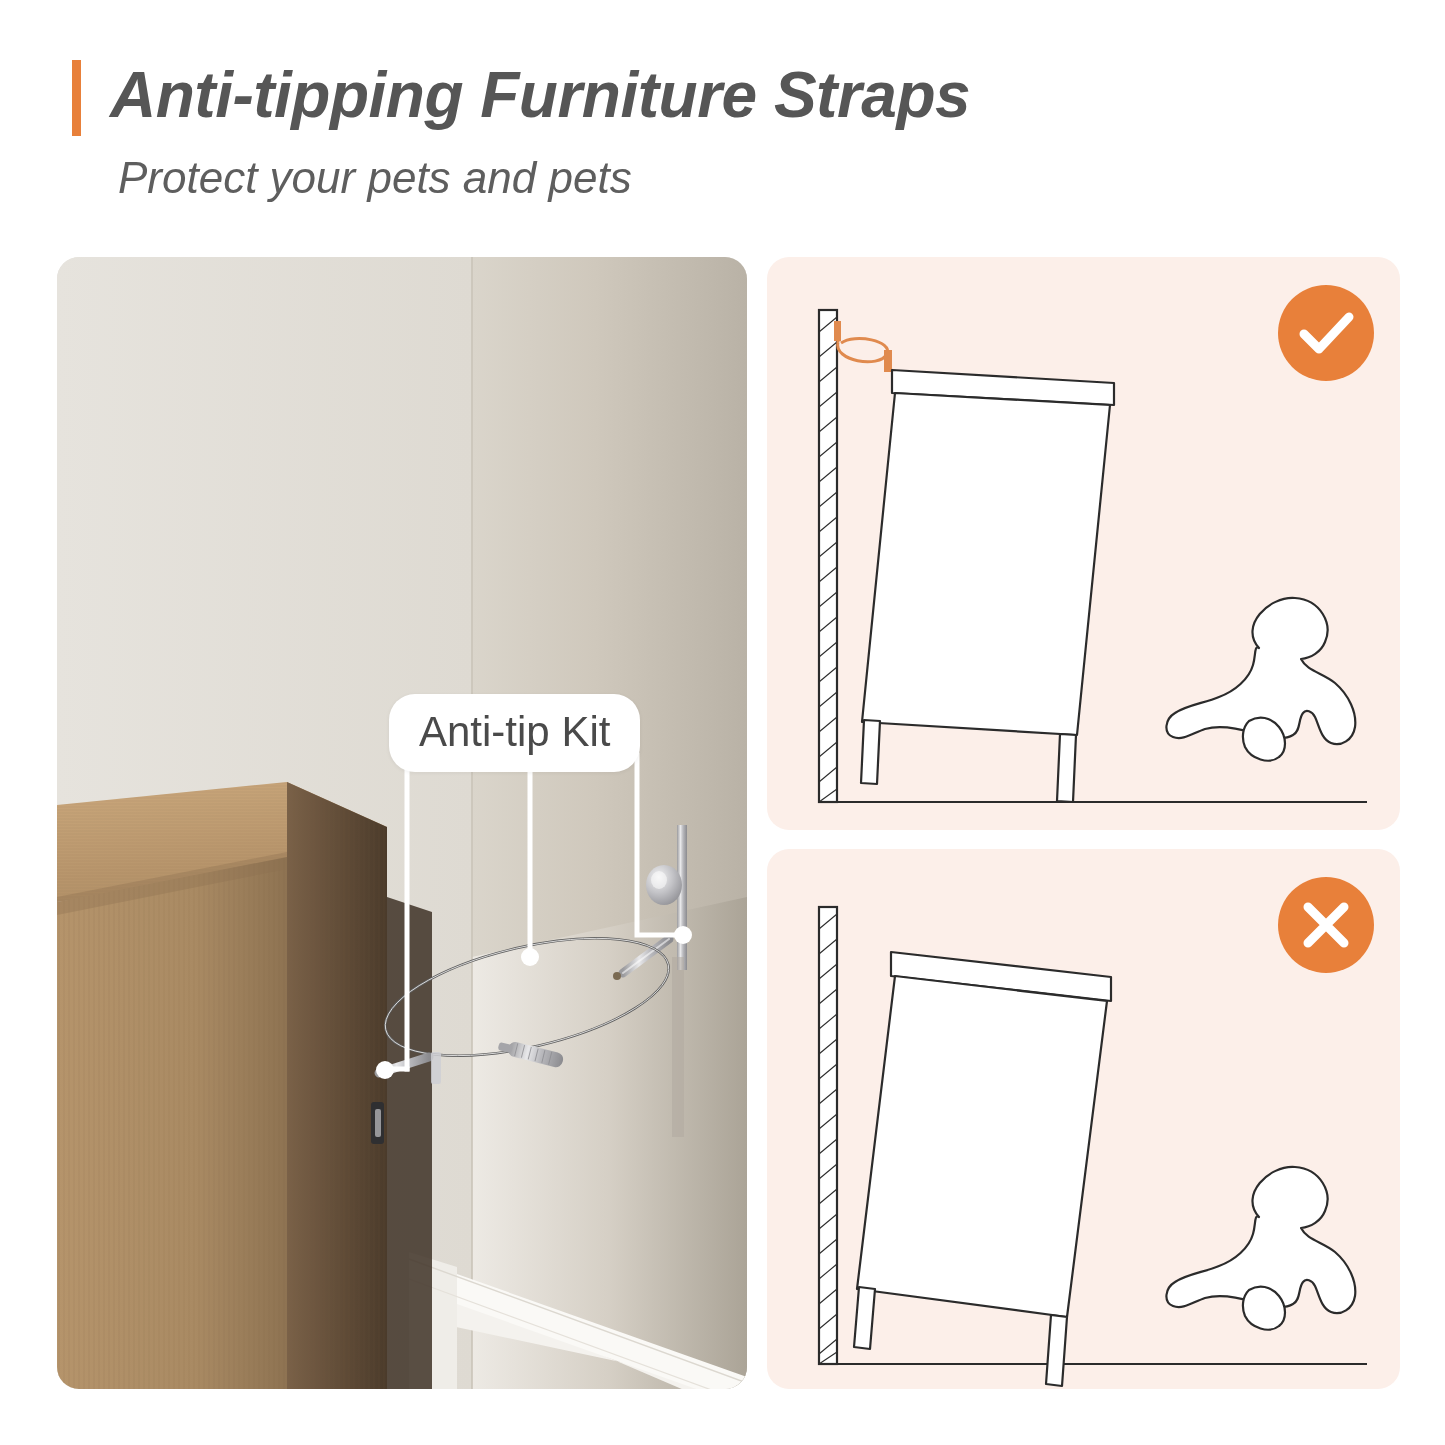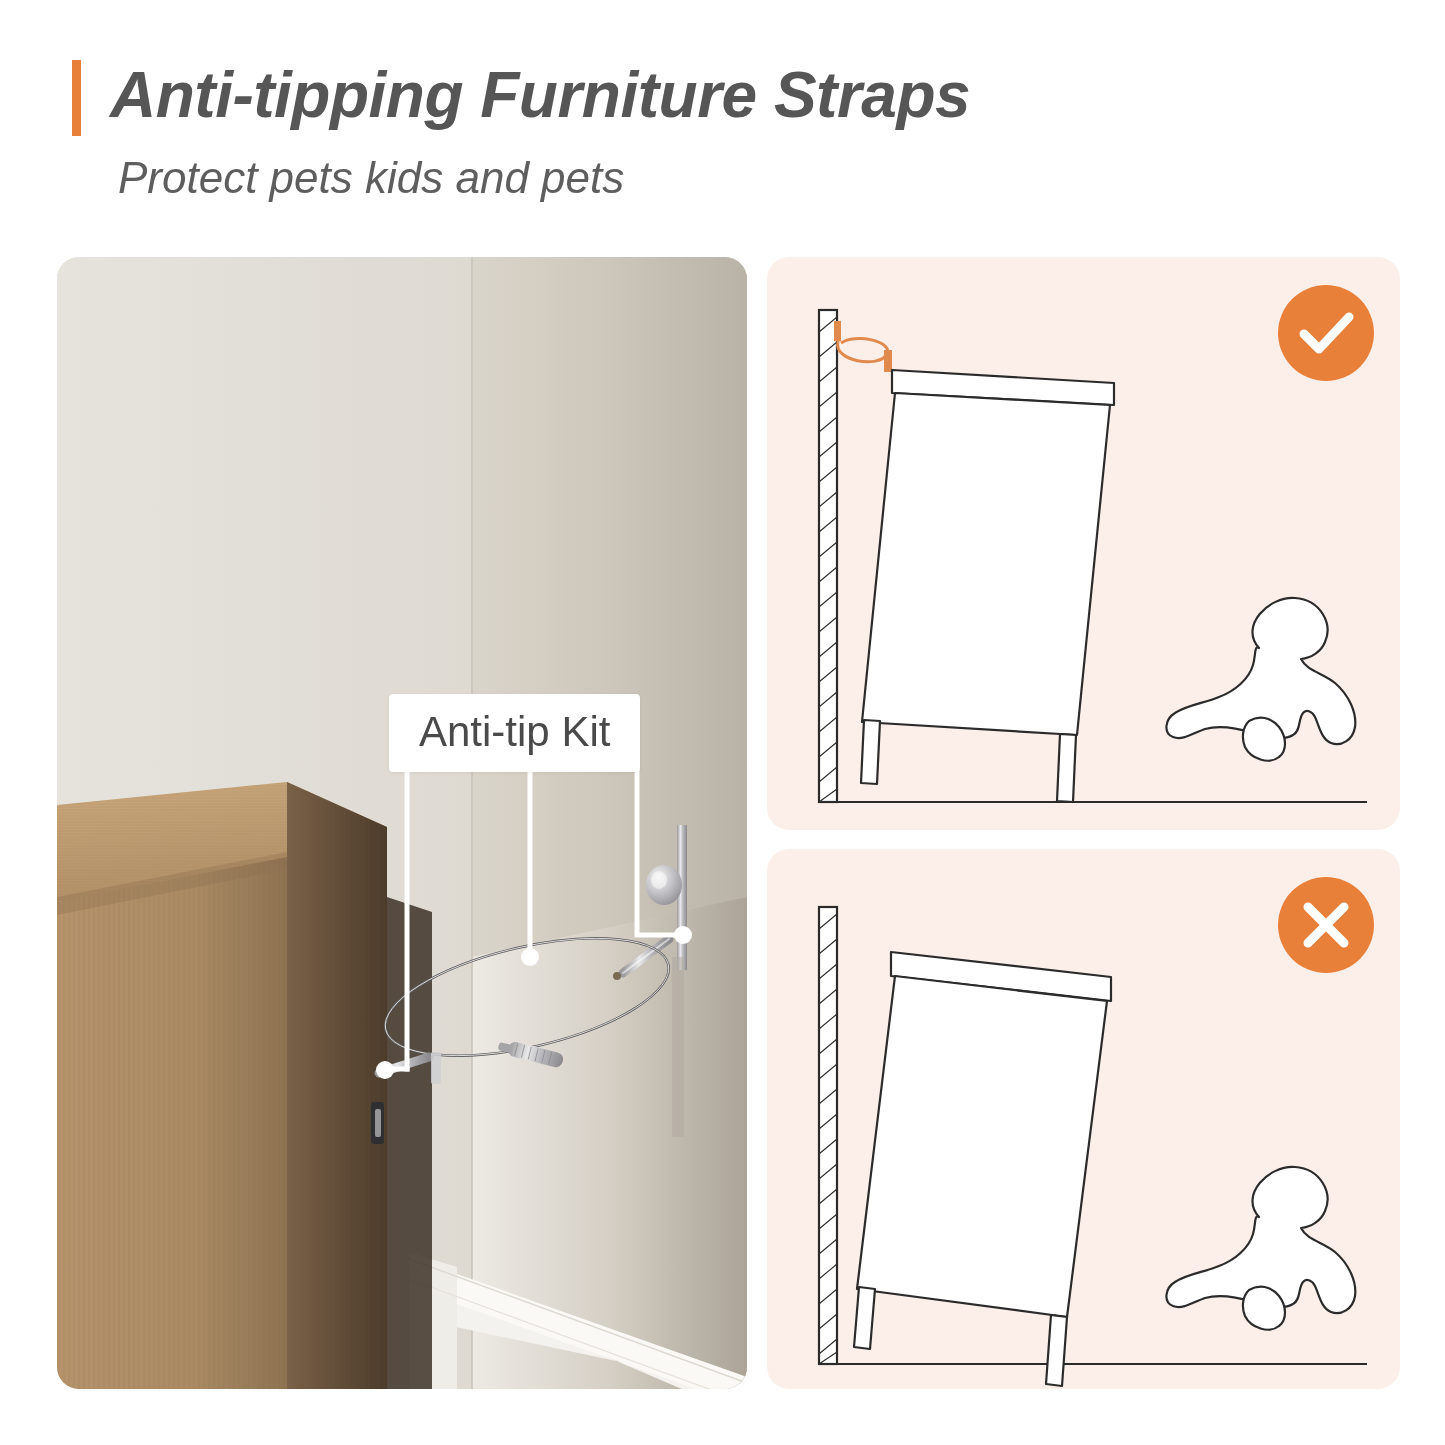--- a/index.html
+++ b/index.html
@@ -73,36 +73,36 @@
   }
 
   .panel-svg { display: block; width: 100%; height: 100%; }
 
   
   #callout-label {
     position: absolute;
     left: 332px; top: 437px;
     padding: 14px 30px 16px 30px;
     background: #ffffff;
-    border-radius: 4px;
+    border-radius: 26px;
     font-size: 42px;
     color: #4a4a4a;
     white-space: nowrap;
     box-shadow: 0 1px 4px rgba(0,0,0,0.06);
     z-index: 6;
     line-height: 1.15;
   }
 </style>
 </head>
 <body>
 
 <div id="header">
   <div id="accent-bar"></div>
   <div id="page-title">Anti-tipping Furniture Straps</div>
-  <div id="page-subtitle">Protect pets kids and pets</div>
+  <div id="page-subtitle">Protect your pets and pets</div>
 </div>
 
 <div class="panel" id="photo-panel">
   <svg class="panel-svg" viewBox="0 0 690 1132" preserveAspectRatio="none">
     <defs>
       <linearGradient id="wallL" x1="0" y1="0" x2="1" y2="0">
         <stop offset="0" stop-color="#E6E3DD"></stop>
         <stop offset="1" stop-color="#DEDAD2"></stop>
       </linearGradient>
       <linearGradient id="wallR" x1="0" y1="0" x2="1" y2="0">

